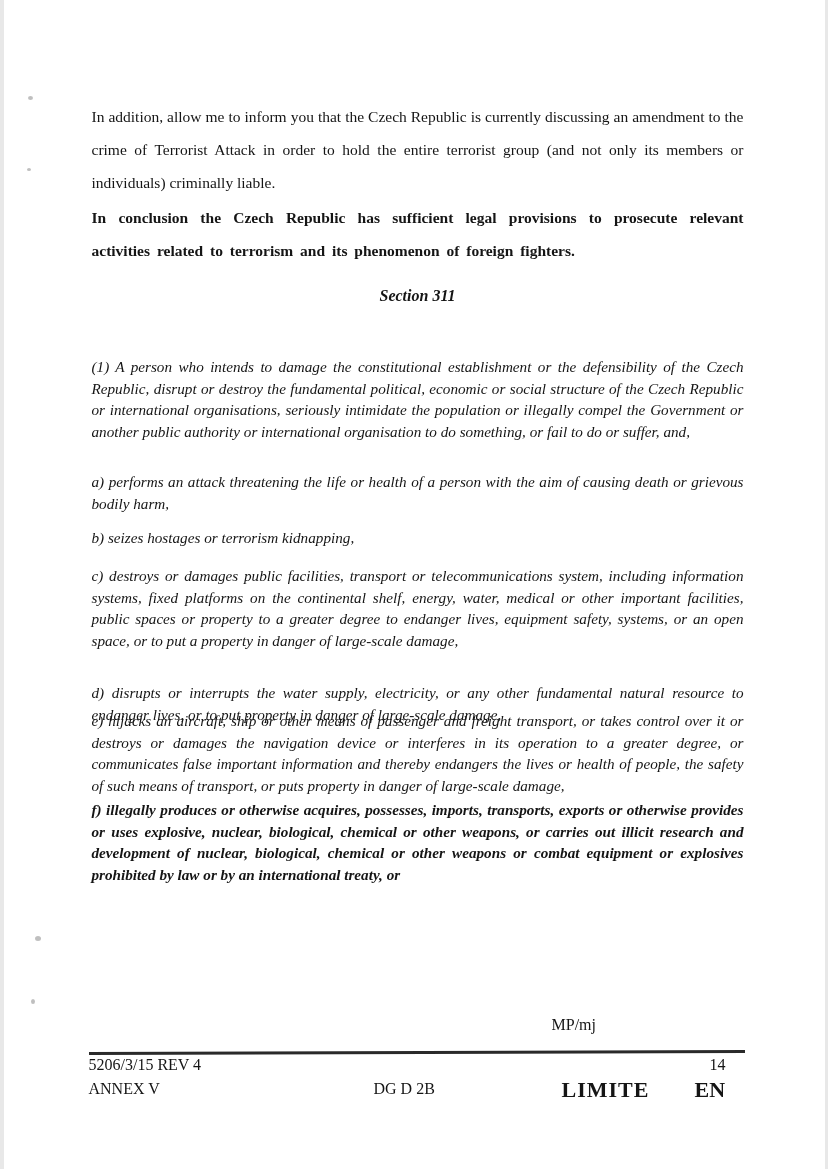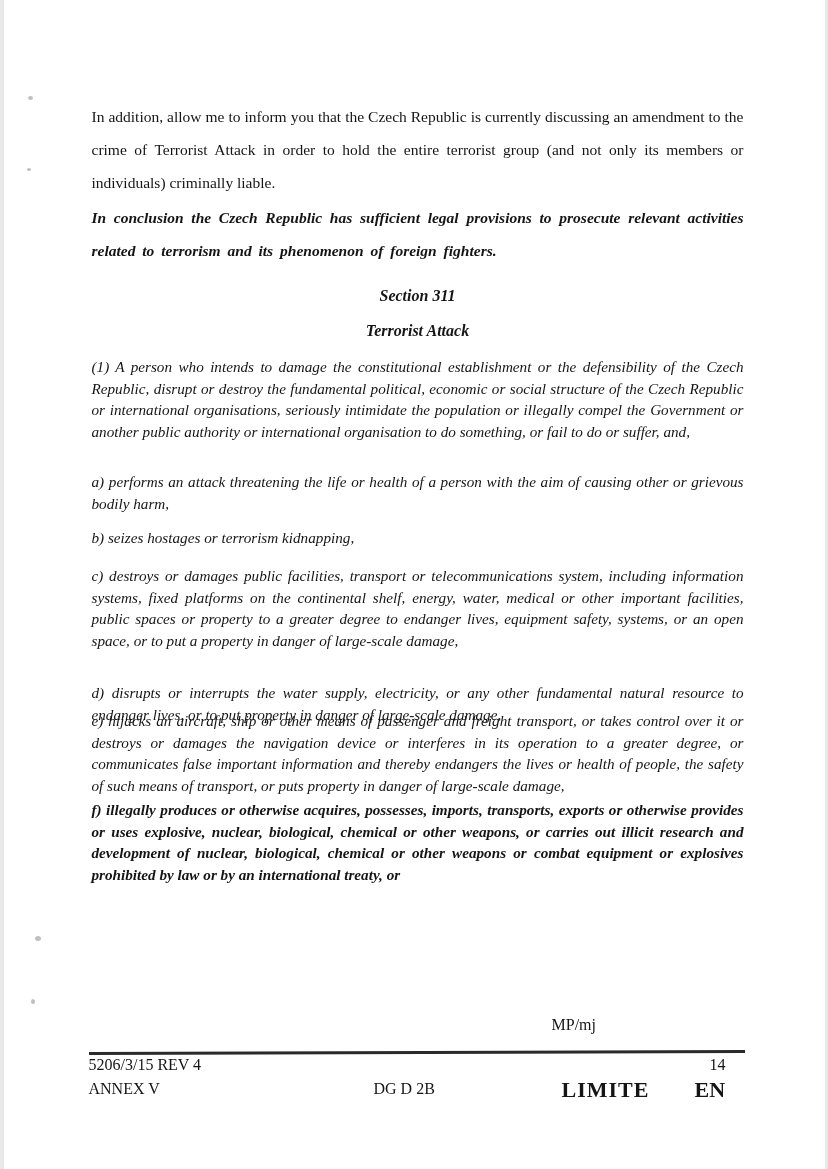--- a/index.html
+++ b/index.html
@@ -18,21 +18,20 @@
     left: 88px;
     width: 652px;
     margin: 0;
     font-size: 15.5px;
     line-height: 33px;
     text-align: justify;
   }
   .body-par.bold {
     font-weight: bold;
     word-spacing: 3px;
-    font-style: italic;
   }
   .heading {
     position: absolute;
     left: 88px;
     width: 652px;
     margin: 0;
     text-align: center;
     font-size: 16px;
     font-weight: bold;
     font-style: italic;
@@ -82,25 +81,24 @@
   <div class="speck" style="left:23px; top:168px; width:4px; height:3px;"></div>
   <div class="speck" style="left:31px; top:936px; width:6px; height:5px;"></div>
   <div class="speck" style="left:27px; top:999px; width:4px; height:5px;"></div>
 
   <p class="body-par" style="top:100px;">In addition, allow me to inform you that the Czech Republic is currently discussing an amendment to the crime of Terrorist Attack in order to hold the entire terrorist group (and not only its members or individuals) criminally liable.</p>
 
   <p class="body-par bold" style="top:201px;">In conclusion the Czech Republic has sufficient legal provisions to prosecute relevant activities related to terrorism and its phenomenon of foreign fighters.</p>
 
   <h3 class="heading" style="top:287px;">Section 311</h3>
 
-  <h3 class="heading" style="top:322px;">Terrorist Attack</h3>
 
   <p class="prov" style="top:356px;">(1) A person who intends to damage the constitutional establishment or the defensibility of the Czech Republic, disrupt or destroy the fundamental political, economic or social structure of the Czech Republic or international organisations, seriously intimidate the population or illegally compel the Government or another public authority or international organisation to do something, or fail to do or suffer, and,</p>
 
-  <p class="prov" style="top:471px;">a) performs an attack threatening the life or health of a person with the aim of causing other or grievous bodily harm,</p>
+  <p class="prov" style="top:471px;">a) performs an attack threatening the life or health of a person with the aim of causing death or grievous bodily harm,</p>
 
   <p class="prov" style="top:527px;">b) seizes hostages or terrorism kidnapping,</p>
 
   <p class="prov" style="top:565px;">c) destroys or damages public facilities, transport or telecommunications system, including information systems, fixed platforms on the continental shelf, energy, water, medical or other important facilities, public spaces or property to a greater degree to endanger lives, equipment safety, systems, or an open space, or to put a property in danger of large-scale damage,</p>
 
   <p class="prov" style="top:653px;margin-top:29px;">d) disrupts or interrupts the water supply, electricity, or any other fundamental natural resource to endanger lives, or to put property in danger of large-scale damage,</p>
 
   <p class="prov" style="top:710px;">e) hijacks an aircraft, ship or other means of passenger and freight transport, or takes control over it or destroys or damages the navigation device or interferes in its operation to a greater degree, or communicates false important information and thereby endangers the lives or health of people, the safety of such means of transport, or puts property in danger of large-scale damage,</p>
 
   <p class="prov" style="top:799px;font-weight:bold;">f) illegally produces or otherwise acquires, possesses, imports, transports, exports or otherwise provides or uses explosive, nuclear, biological, chemical or other weapons, or carries out illicit research and development of nuclear, biological, chemical or other weapons or combat equipment or explosives prohibited by law or by an international treaty, or</p>

